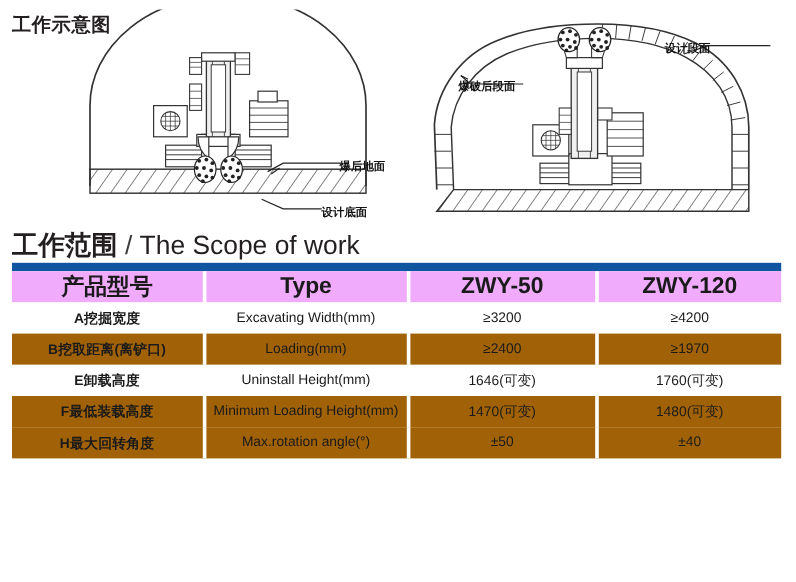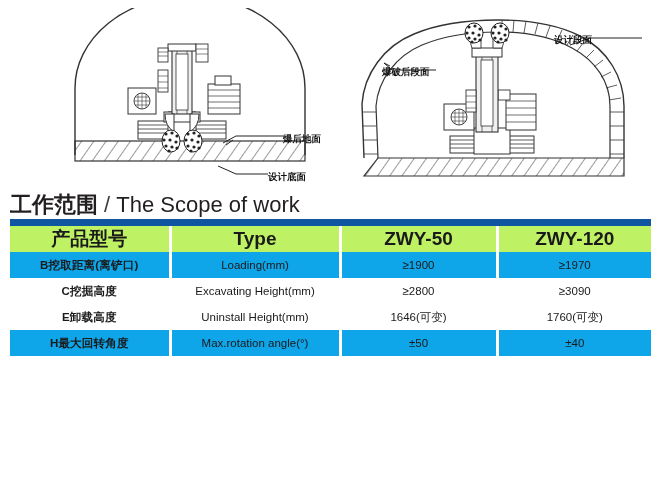--- a/index.html
+++ b/index.html
@@ -41,52 +41,53 @@
   }
   .topbar { height: 7px; background: #1055a0; width: 100%; }
 
   table.spec { border-collapse: collapse; width: 641px; table-layout: fixed; }
   table.spec col.c1 { width: 160px; }
   table.spec col.c2 { width: 170px; }
   table.spec col.c3 { width: 157px; }
   table.spec col.c4 { width: 154px; }
 
   table.spec thead th {
-    background: #bef264;
+    background: #f0abfc;
     height: 22px;
     font-size: 19px;
     font-weight: bold;
     color: #1a1a1a;
     text-align: center;
     border-right: 3px solid #ffffff;
     vertical-align: middle;
   }
   table.spec thead th:last-child { border-right: none; }
 
   table.spec tbody td {
     height: 26px;
     text-align: center;
     vertical-align: middle;
     color: #1a1a1a;
     border-right: 3px solid #ffffff;
     white-space: nowrap;
   }
   table.spec tbody td:last-child { border-right: none; }
   table.spec tbody tr.odd  td { background: #ffffff; }
-  table.spec tbody tr.even td { background: #0ea5e9; }
+  table.spec tbody tr.even td { background: #a16207; }
 
   td.label { font-size: 11.5px; font-weight: bold; letter-spacing: .2px; }
   td.en    { font-size: 11.5px; font-weight: normal; }
   td.val   { font-size: 11.5px; font-weight: normal; }
 </style>
 </head>
 <body>
 
 <div class="page">
 
+  <div class="sec1-title">工作示意图</div>
 
   <div class="diagrams">
 
     <div class="diagram dg-left">
       <svg width="300" height="180" viewBox="0 0 300 180">
         <defs>
           <pattern id="hatchL" width="10" height="10" patternUnits="userSpaceOnUse" patternTransform="rotate(35)">
             <line x1="0" y1="0" x2="0" y2="10" stroke="#333" stroke-width="1"></line>
           </pattern>
           <pattern id="hatchSm" width="5" height="5" patternUnits="userSpaceOnUse" patternTransform="rotate(35)">
@@ -348,39 +349,45 @@
       </colgroup>
       <thead>
         <tr>
           <th>产品型号</th>
           <th>Type</th>
           <th>ZWY-50</th>
           <th>ZWY-120</th>
         </tr>
       </thead>
       <tbody>
+        <tr class="odd">
+          <td class="label">A挖掘宽度</td>
+          <td class="en">Excavating Width(mm)</td>
+          <td class="val">≥3200</td>
+          <td class="val">≥4200</td>
+        </tr>
         <tr class="even">
           <td class="label">B挖取距离(离铲口)</td>
           <td class="en">Loading(mm)</td>
-          <td class="val">≥1900</td>
+          <td class="val">≥2400</td>
           <td class="val">≥1970</td>
-        </tr>
-        <tr class="odd">
-          <td class="label">C挖掘高度</td>
-          <td class="en">Excavating Height(mm)</td>
-          <td class="val">≥2800</td>
-          <td class="val">≥3090</td>
         </tr>
         <tr class="odd">
           <td class="label">E卸载高度</td>
           <td class="en">Uninstall Height(mm)</td>
           <td class="val">1646(可变)</td>
           <td class="val">1760(可变)</td>
         </tr>
         <tr class="even">
+          <td class="label">F最低装载高度</td>
+          <td class="en">Minimum Loading Height(mm)</td>
+          <td class="val">1470(可变)</td>
+          <td class="val">1480(可变)</td>
+        </tr>
+        <tr class="even">
           <td class="label">H最大回转角度</td>
           <td class="en">Max.rotation angle(°)</td>
           <td class="val">±50</td>
           <td class="val">±40</td>
         </tr>
       </tbody>
     </table>
   </div>
 
 </div>

